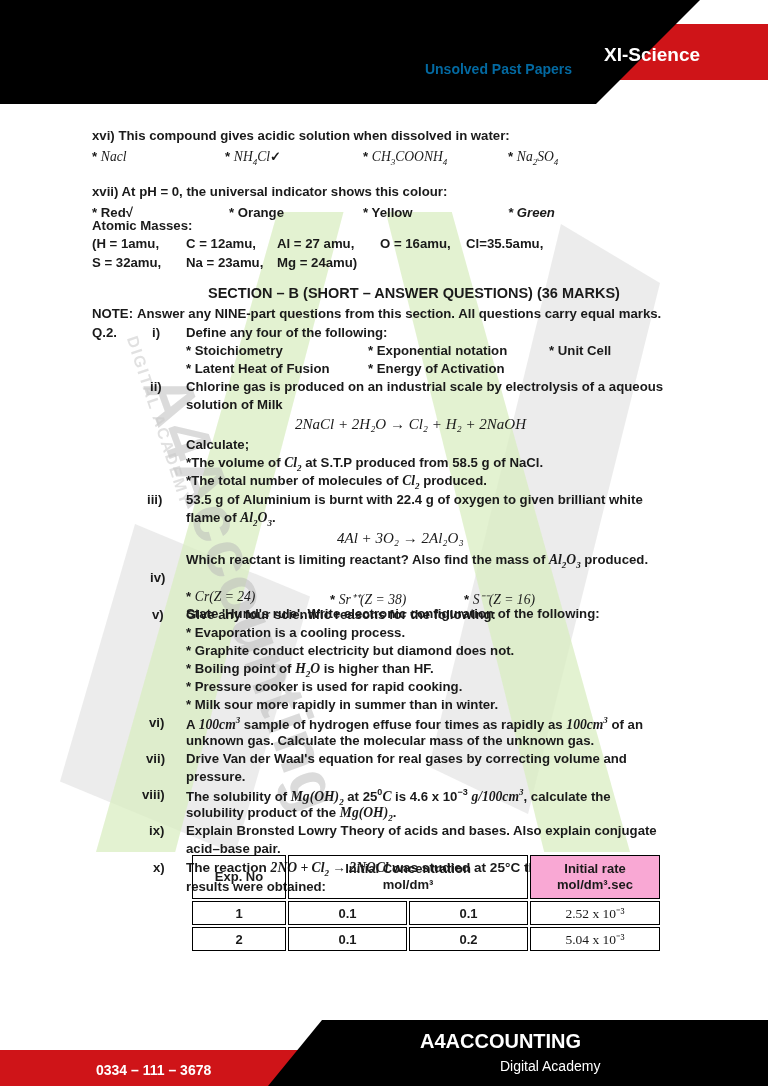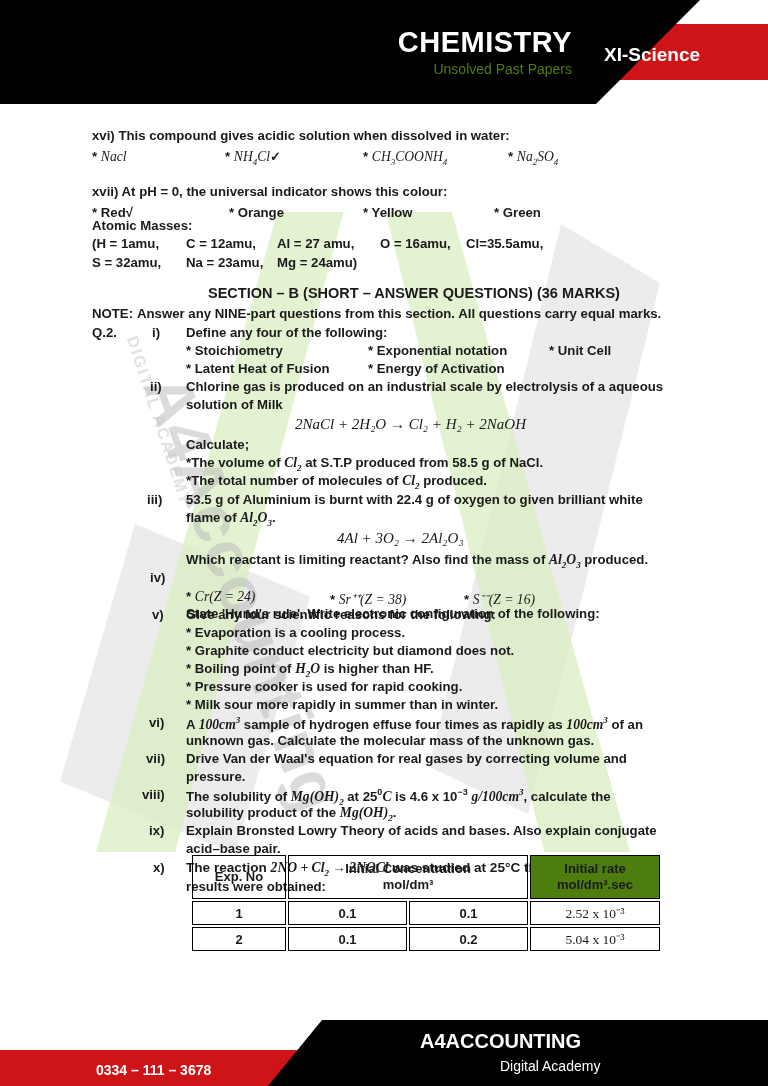--- a/index.html
+++ b/index.html
@@ -24,21 +24,21 @@
     background:#000;
     clip-path: polygon(0 0, 700px 0, 596px 104px, 0 104px);
   }
   .hdr-title {
     position:absolute; right:196px; top:26px;
     color:#fff; font-size:29px; font-weight:bold; letter-spacing:0.5px;
     text-align:right; white-space:nowrap;
   }
   .hdr-sub {
     position:absolute; right:196px; top:61px;
-    color:#4d7c0f; font-size:14px; font-weight:normal;
+    color:#0369a1; font-size:14px; font-weight:bold;
     text-align:right; white-space:nowrap;
   }
   .hdr-badge {
     position:absolute; left:604px; top:44px;
     color:#fff; font-size:19px; font-weight:bold; white-space:nowrap;
   }
 
   
   .wm { position:absolute; left:0; top:104px; width:768px; height:900px; overflow:hidden; pointer-events:none; }
   .wm-a-left, .wm-a-right, .wm-a-bar {
@@ -88,41 +88,40 @@
   .mc  { position:absolute; font-size:13.2px; }
   .eq  { position:absolute; font-family:"Liberation Serif", serif; font-style:italic; font-size:15px; }
 
   .bold { font-weight:bold; }
   .center-head { position:absolute; font-size:14.5px; }
 
   
   .tbl { position:absolute; border-collapse:separate; border-spacing:2px; font-size:13px; }
   .tbl td { border:1.6px solid #000; text-align:center; padding:2px 4px; background:transparent; }
   .tbl .hcell { padding:5px 4px; line-height:16px; }
-  .tbl .green { background:#4d7c0f; }
+  .tbl .green { background:#f9a8d4; }
   .serifnum { font-family:"Liberation Serif", serif; font-size:13.5px; }
 
   
   .footer { position:absolute; left:0; bottom:0; width:768px; height:66px; overflow:hidden; }
   .ftr-red { position:absolute; left:0; bottom:0; width:620px; height:36px; background:#cf1418; }
   .ftr-black {
     position:absolute; right:0; bottom:0; width:500px; height:66px; background:#000;
     clip-path: polygon(54px 0, 500px 0, 500px 66px, 0 66px);
   }
   .ftr-phone { position:absolute; left:96px; bottom:8px; color:#fff; font-size:14px; font-weight:bold; white-space:nowrap; }
   .ftr-name  { position:absolute; left:420px; top:10px; color:#fff; font-size:20px; font-weight:bold; white-space:nowrap; }
   .ftr-tag   { position:absolute; left:500px; top:38px; color:#fff; font-size:14px; white-space:nowrap; }
 </style>
 </head>
 <body>
 
 <div class="header">
   <div class="hdr-red"></div>
   <div class="hdr-black"></div>
-  <div class="hdr-title">CHEMISTRY</div>
   <div class="hdr-sub">Unsolved Past Papers</div>
   <div class="hdr-badge">XI-Science</div>
 </div>
 
 <div class="wm">
   <div class="wm-gray1"></div>
   <div class="wm-gray2"></div>
   <div class="wm-a-left"></div>
   <div class="wm-a-right"></div>
   <div class="wm-text">A4Accounting</div>
@@ -152,21 +151,21 @@
   </div>
   <div class="mc bold" style="left:92px; top:101px;">
     * <span>Red</span>√
   </div>
   <div class="mc bold" style="left:229px; top:101px;">
     * <span>Orange</span>
   </div>
   <div class="mc bold" style="left:363px; top:101px;">
     * <span>Yellow</span>
   </div>
-  <div class="mc bold" style="left:494px; top:101px;">
+  <div class="mc bold" style="left:508px; top:101px;font-style:italic;">
     * <span>Green</span>
   </div>
 
   <div class="txt bold" style="left:92px; top:114px;">Atomic Masses:</div>
   <div class="txt bold" style="left:92px; top:132px;text-align:right;">(H = 1amu,</div>
   <div class="txt bold" style="left:186px; top:132px;">C = 12amu,</div>
   <div class="txt bold" style="left:277px; top:132px;">Al = 27 amu,</div>
   <div class="txt bold" style="left:380px; top:132px;">O = 16amu,</div>
   <div class="txt bold" style="left:466px; top:132px;">Cl=35.5amu,</div>
   <div class="txt bold" style="left:92px; top:151px;">S = 32amu,</div>

